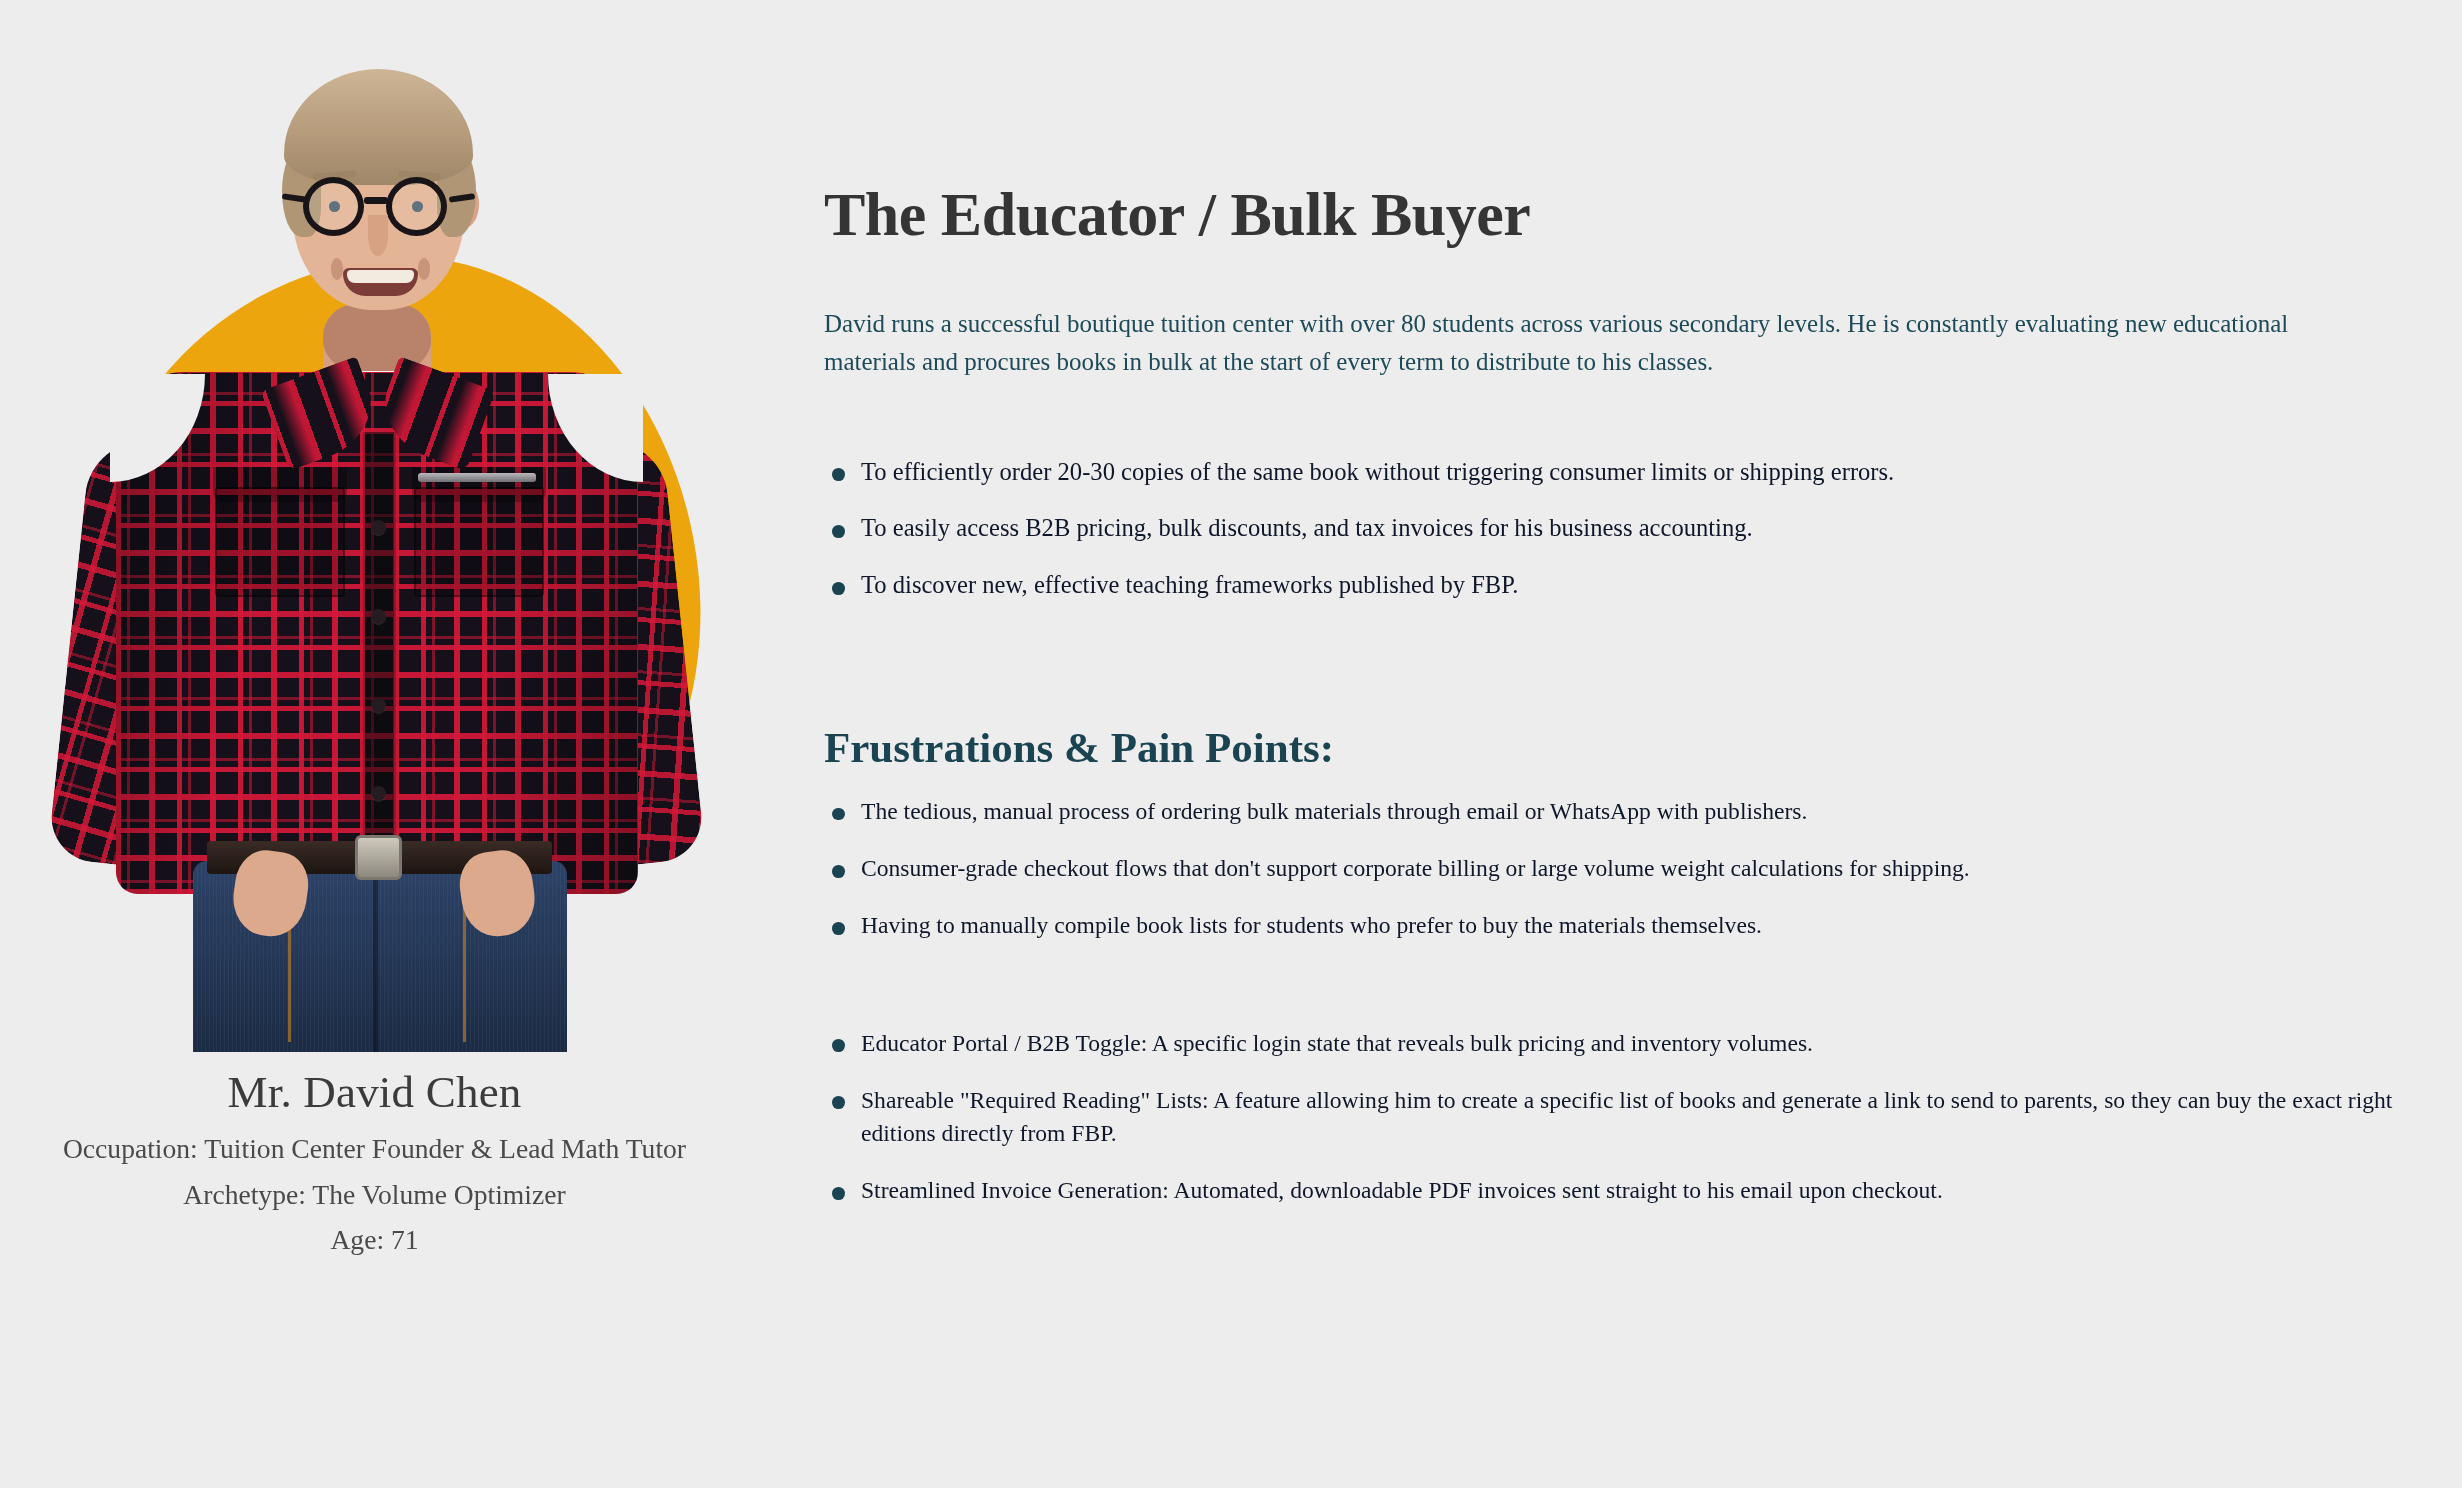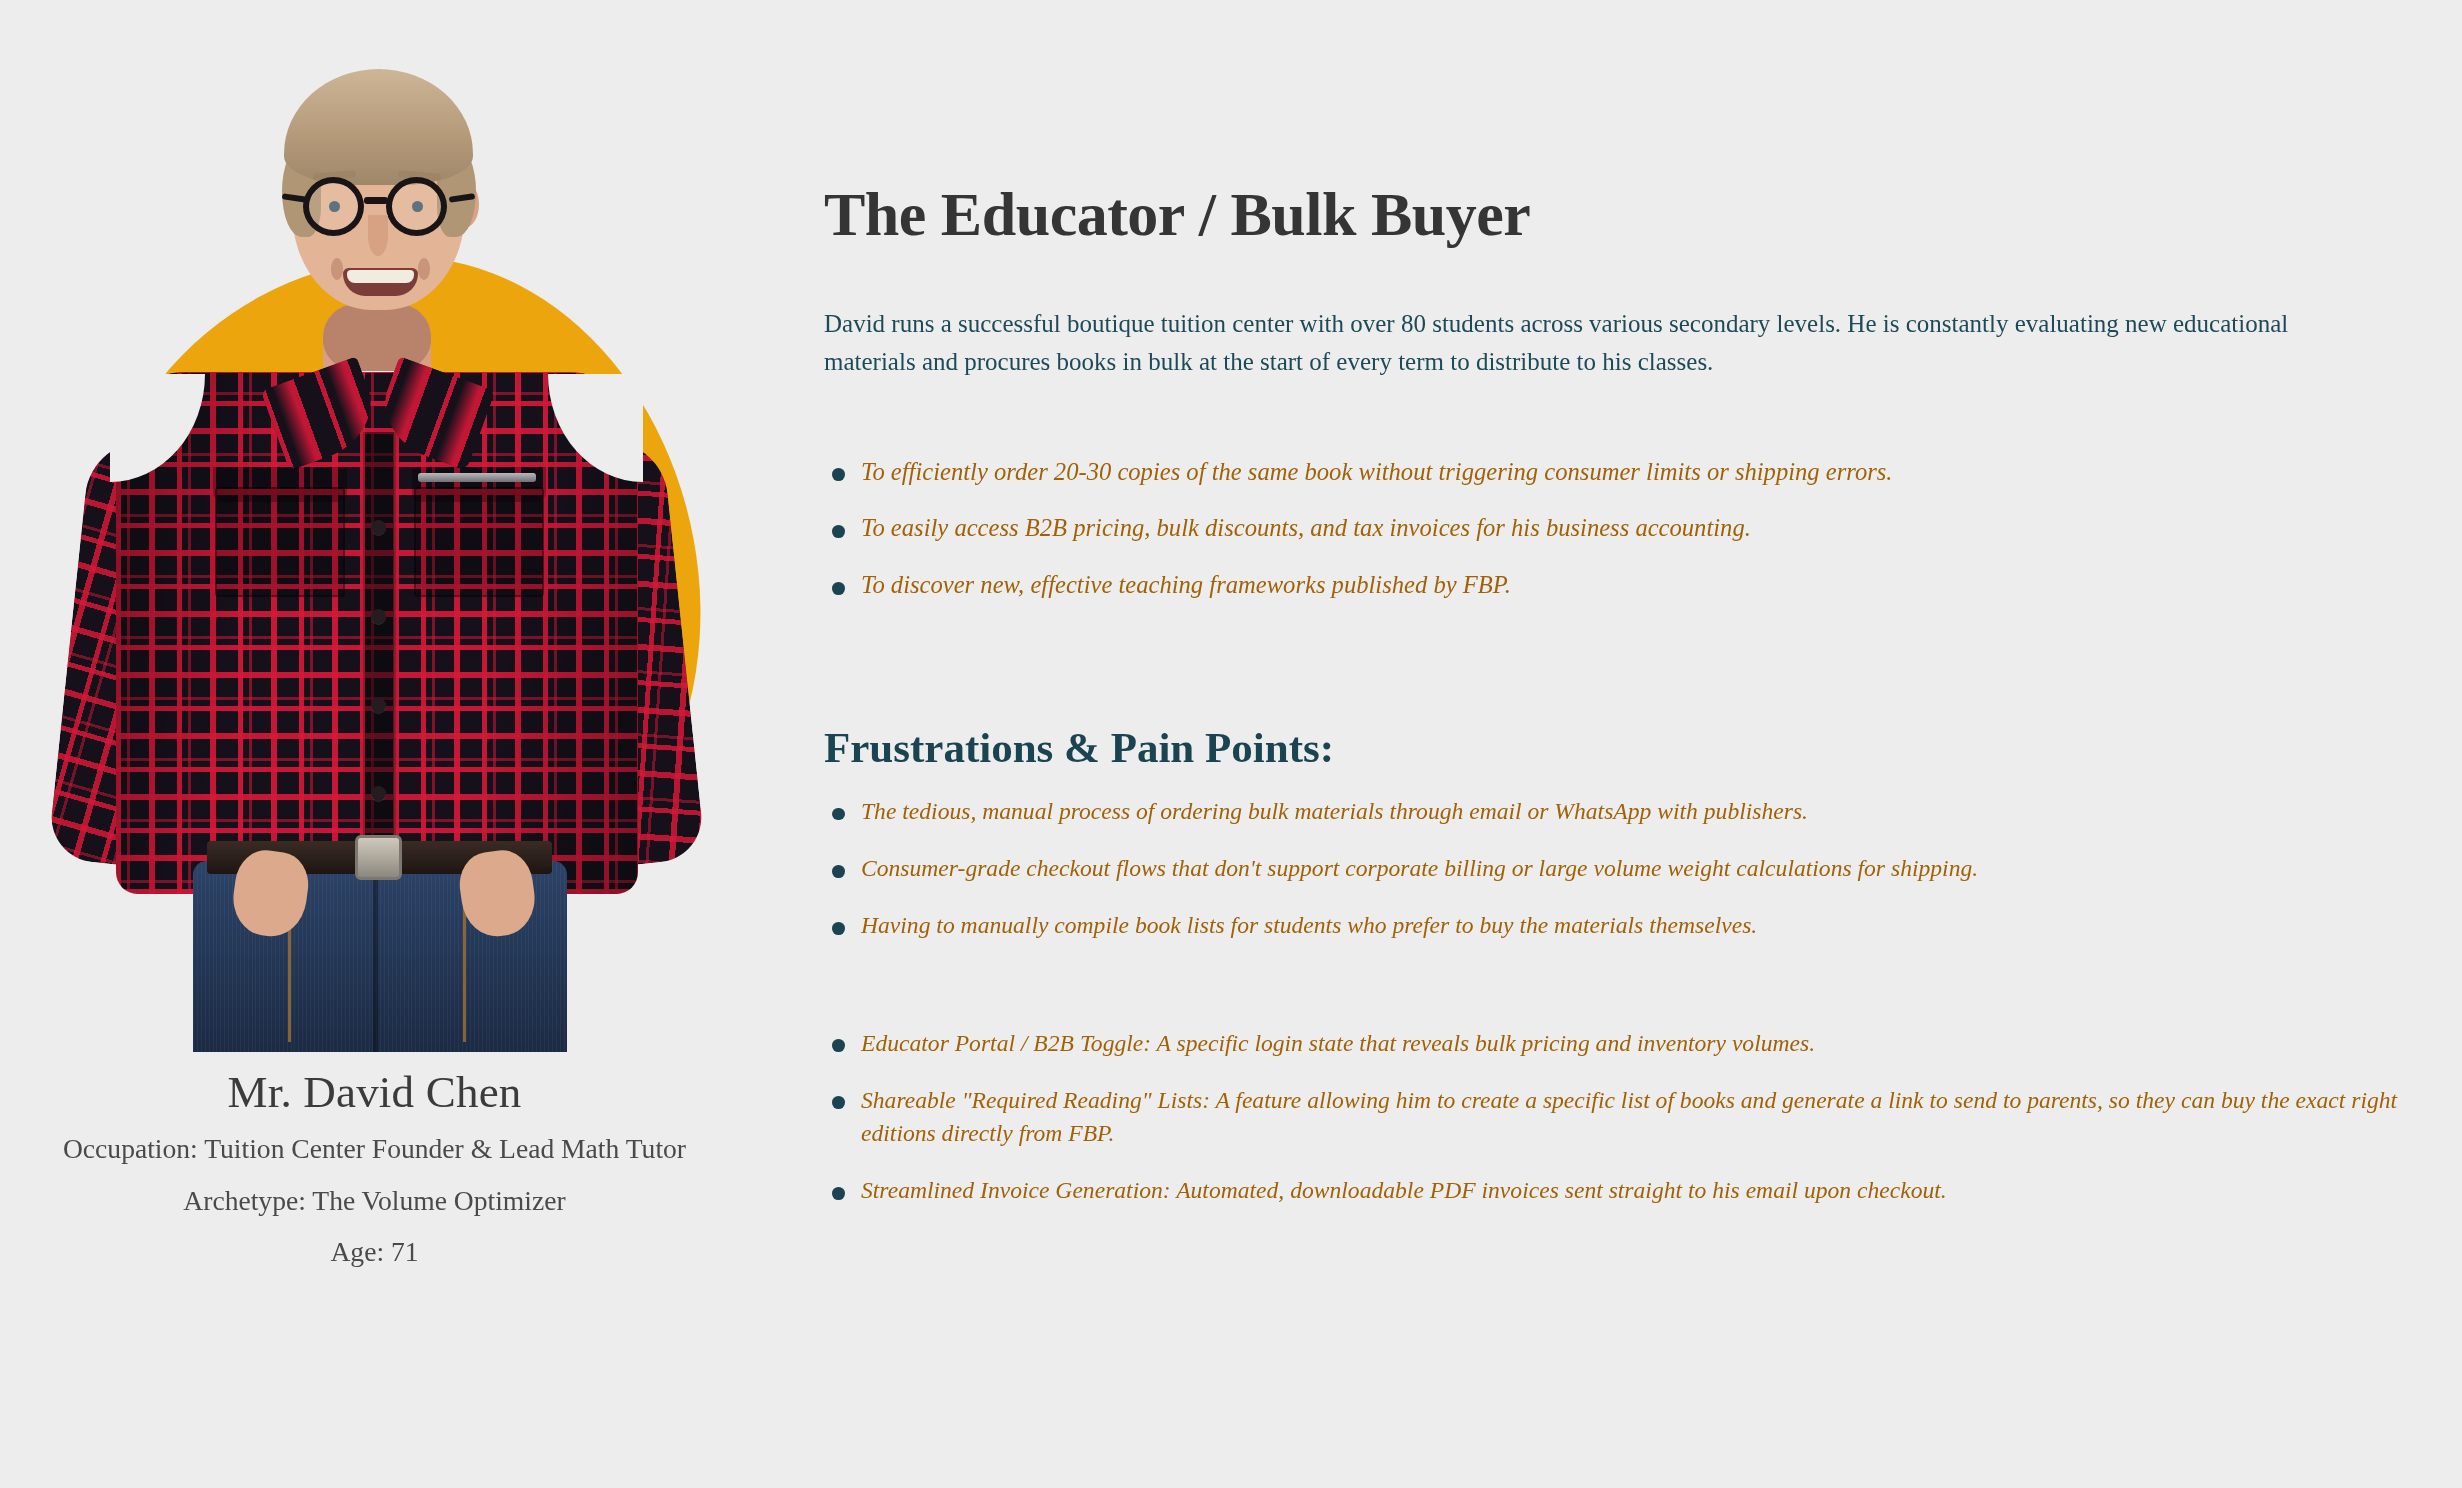--- a/index.html
+++ b/index.html
@@ -275,21 +275,21 @@
   .smile-r { left: 418px; }
 
   
   .caption { position: absolute; left: 0; top: 1059px; width: 749px; text-align: center; }
   .person-name {
     font-size: 45px; color: #3b3b3b; line-height: 1.12; letter-spacing: 0.2px;
   }
   .person-meta {
     font-size: 27.6px; color: #4a4a4a; line-height: 1.28; margin-top: 13.8px;
   }
-  .person-meta + .person-meta { margin-top: 16px; }
+  .person-meta + .person-meta { margin-top: 10px; }
 
   
   .right-col {
     position: absolute;
     left: 824px;
     top: 0;
     width: 1616px;
     height: 1488px;
   }
 
@@ -311,23 +311,22 @@
 
   .section-title {
     font-size: 43px; color: #1a4452; line-height: 1.1; margin-bottom: 7.9px;
   }
 
   ul.bullets { list-style: none; margin: 0; padding: 0; }
 
   ul.bullets li {
     position: relative;
     padding-left: 37px;
-    color: #a16207;
+    color: #0f172a;
     line-height: 1.42;
-    font-style: italic;
   }
 
   ul.bullets li::before {
     content: "";
     position: absolute;
     left: 7.9px;
     width: 12.8px; height: 12.8px;
     border-radius: 50%;
     background: #1a4452;
   }

